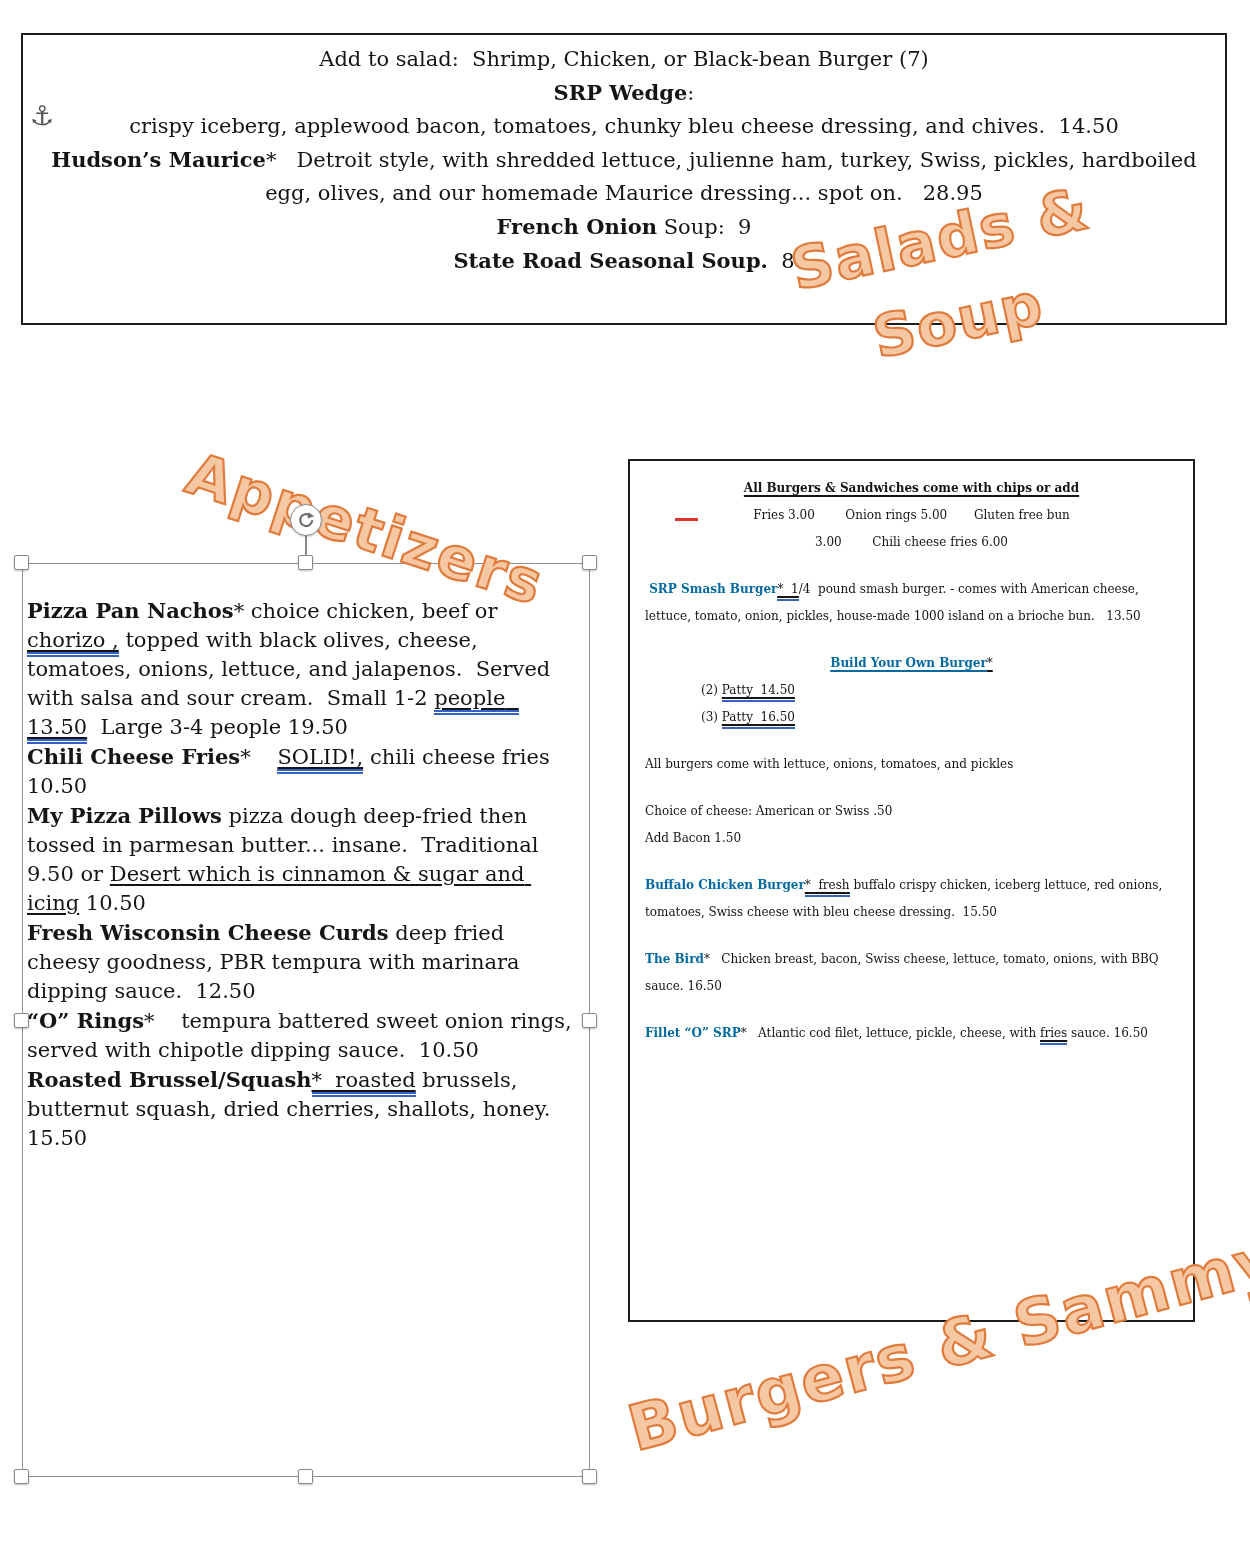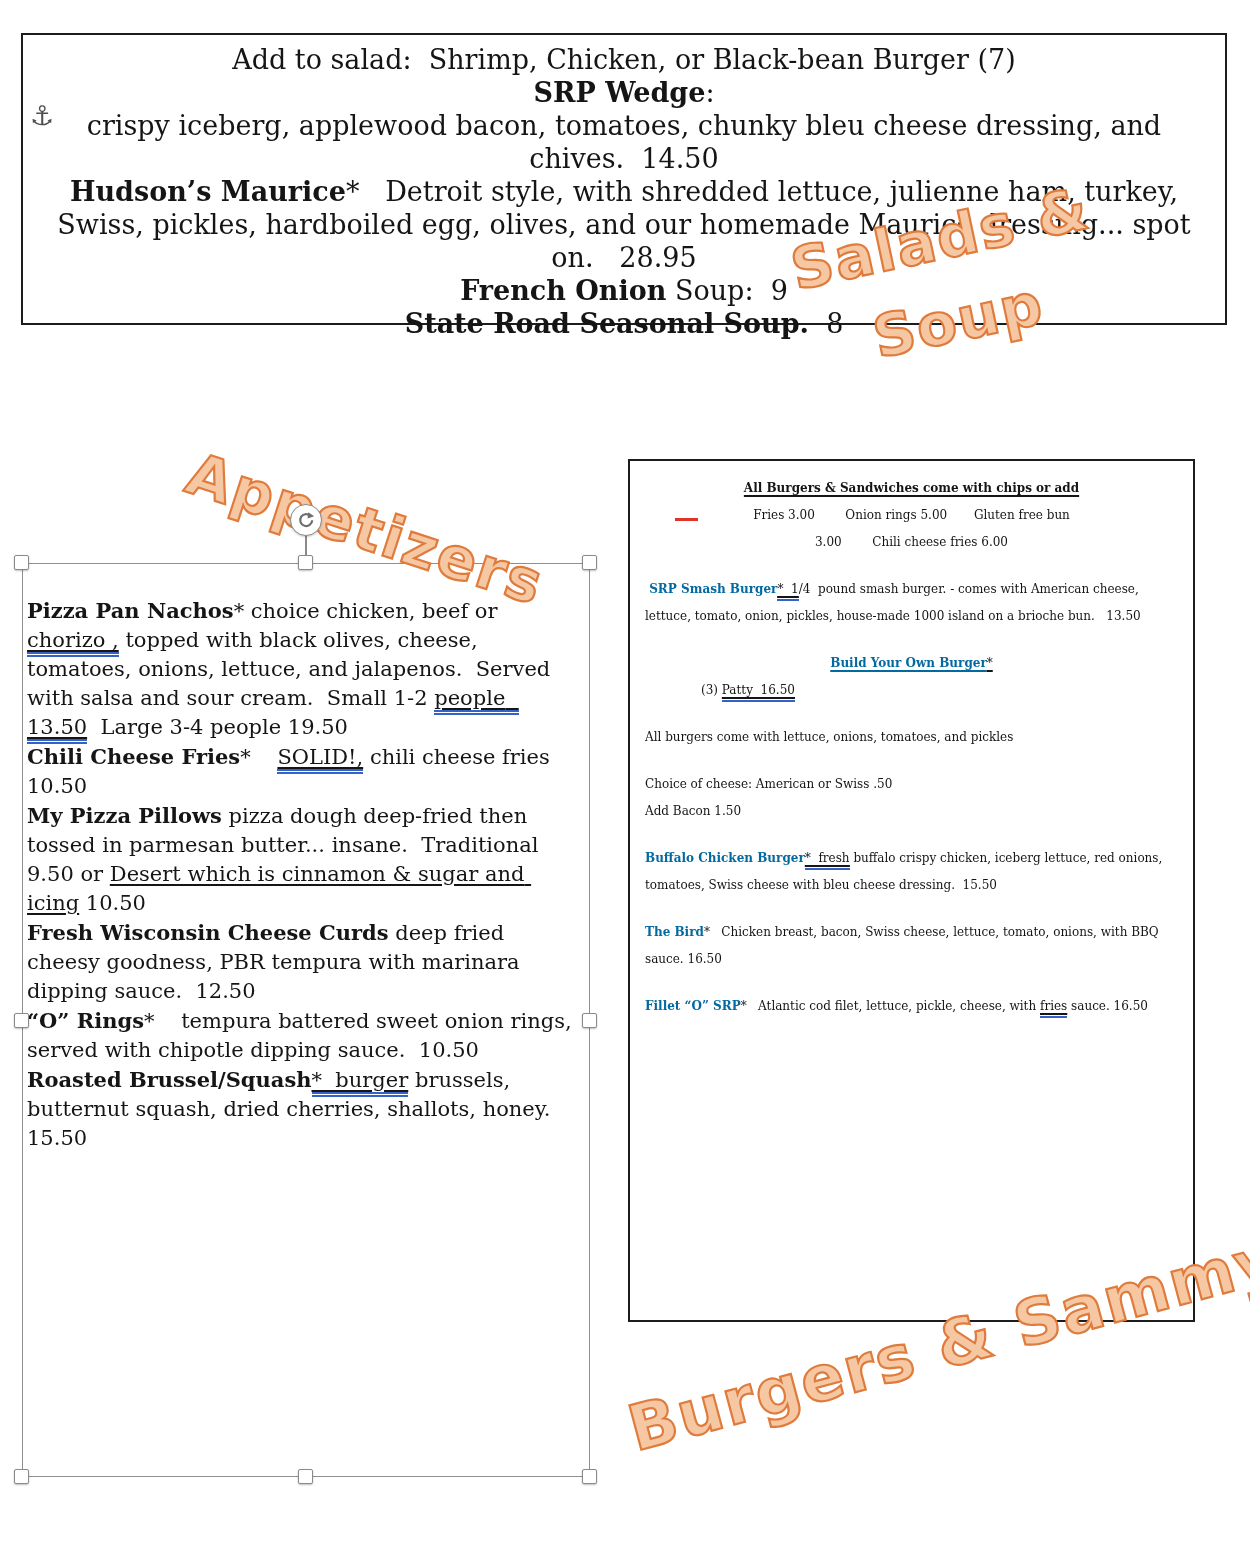--- a/index.html
+++ b/index.html
@@ -10,21 +10,21 @@
   .docbox{position:absolute;box-sizing:border-box;background:#fff;}
   #salads-box{left:21px;top:33px;width:1206px;height:292px;
               border:2px solid #1c1c1c;padding:8px 18px;}
   #burgers-box{left:628px;top:459px;width:567px;height:863px;
                border:2px solid #1c1c1c;padding:14px 15px;}
   #appetizers-box{left:22px;top:563px;width:568px;height:914px;
                   border:1.5px solid #8f8f8f;padding:32px 16px 0 4px;}
 
   
   p.t{margin:0;white-space:pre-wrap;}
-  #salads-box p.t{font-size:27px;line-height:33px;text-align:center;}
+  #salads-box p.t{font-size:21px;line-height:33px;text-align:center;}
   #appetizers-box p.t{font-size:21px;line-height:29px;}
   #burgers-box p.t{font-size:12px;line-height:27px;}
   .b{font-weight:bold;}
   .red{color:#0369a1;}
   .u{text-decoration:underline;text-decoration-thickness:2px;text-underline-offset:3px;}
   .gram{border-bottom:5px double #3462c8;}
   .center{text-align:center;}
   .gap{margin-top:24px;}
   #burgers-box .gap{margin-top:20px;}
   .note{font-size:19px;line-height:30px;margin-bottom:10px;}
@@ -74,35 +74,36 @@
   <p class="t gap"><span class="b">French Onion</span><span> Soup:  9</span></p>
   <p class="t"><span class="b">State Road Seasonal Soup.</span><span>  8</span></p>
 </div>
 
 <div class="docbox" id="burgers-box">
   <div id="spell-mark"></div>
   <p class="t hdr center"><span class="b u">All Burgers &amp; Sandwiches come with chips or add</span></p>
   <p class="t center"><span>Fries 3.00        Onion rings 5.00       Gluten free bun</span><br><span>3.00        Chili cheese fries 6.00</span></p>
   <p class="t gap"><span class="b red"> SRP Smash Burger</span><span class="u gram">*  1</span><span>/4  pound smash burger. - comes with American cheese, lettuce, tomato, onion, pickles, house-made 1000 island on a brioche bun.   13.50</span></p>
   <p class="t gap center"><span class="b red u">Build Your Own Burger</span><span class="u">*</span></p>
+  <p class="t patty"><span>(2) </span><span class="u gram">Patty  14.50</span></p>
   <p class="t patty"><span>(3) </span><span class="u gram">Patty  16.50</span></p>
   <p class="t gap"><span>All burgers come with lettuce, onions, tomatoes, and pickles</span></p>
   <p class="t gap"><span>Choice of cheese: American or Swiss .50</span><br><span>Add Bacon 1.50</span></p>
   <p class="t gap"><span class="b red">Buffalo Chicken Burger</span><span class="u gram">*  fresh</span><span> buffalo crispy chicken, iceberg lettuce, red onions, tomatoes, Swiss cheese with bleu cheese dressing.  15.50</span></p>
   <p class="t gap"><span class="b red">The Bird</span><span>*</span><span>   Chicken breast, bacon, Swiss cheese, lettuce, tomato, onions, with BBQ sauce. 16.50</span></p>
   <p class="t gap"><span class="b red">Fillet “O” SRP</span><span>*</span><span>   Atlantic cod filet, lettuce, pickle, cheese, with </span><span class="u gram">fries</span><span> sauce. 16.50</span></p>
 </div>
 
 <div class="docbox" id="appetizers-box">
   <p class="t"><span class="b">Pizza Pan Nachos</span><span>*</span><span> choice chicken, beef or </span><span class="u gram">chorizo ,</span><span> topped with black olives, cheese, tomatoes, onions, lettuce, and jalapenos.  Served with salsa and sour cream.  Small 1-2 </span><span class="u gram">people  13.50</span><span>  Large 3-4 people 19.50</span></p>
   <p class="t gap"><span class="b">Chili Cheese Fries</span><span>*</span><span>    </span><span class="u gram">SOLID!,</span><span> chili cheese fries  10.50</span></p>
   <p class="t gap"><span class="b">My Pizza Pillows</span><span> pizza dough deep-fried then tossed in parmesan butter... insane.  Traditional 9.50 or </span><span class="u">Desert which is cinnamon &amp; sugar and icing</span><span> 10.50</span></p>
   <p class="t gap"><span class="b">Fresh Wisconsin Cheese Curds</span><span> deep fried cheesy goodness, PBR tempura with marinara dipping sauce.  12.50</span></p>
   <p class="t gap"><span class="b">“O” Rings</span><span>*</span><span>    tempura battered sweet onion rings, served with chipotle dipping sauce.  10.50</span></p>
-  <p class="t gap"><span class="b">Roasted Brussel/Squash</span><span class="u gram">*  burger</span><span> brussels, butternut squash, dried cherries, shallots, honey.  15.50</span></p>
+  <p class="t gap"><span class="b">Roasted Brussel/Squash</span><span class="u gram">*  roasted</span><span> brussels, butternut squash, dried cherries, shallots, honey.  15.50</span></p>
 </div>
 
 <div class="wordart" id="wa-salads-1">Salads &amp;</div>
 <div class="wordart" id="wa-salads-2">Soup</div>
 <div class="wordart" id="wa-appetizers">Appetizers</div>
 <div class="wordart" id="wa-burgers">Burgers &amp; Sammys</div>
 
 <div id="selection-chrome">
   <div id="rot-line"></div>
   <div id="rot-handle">

